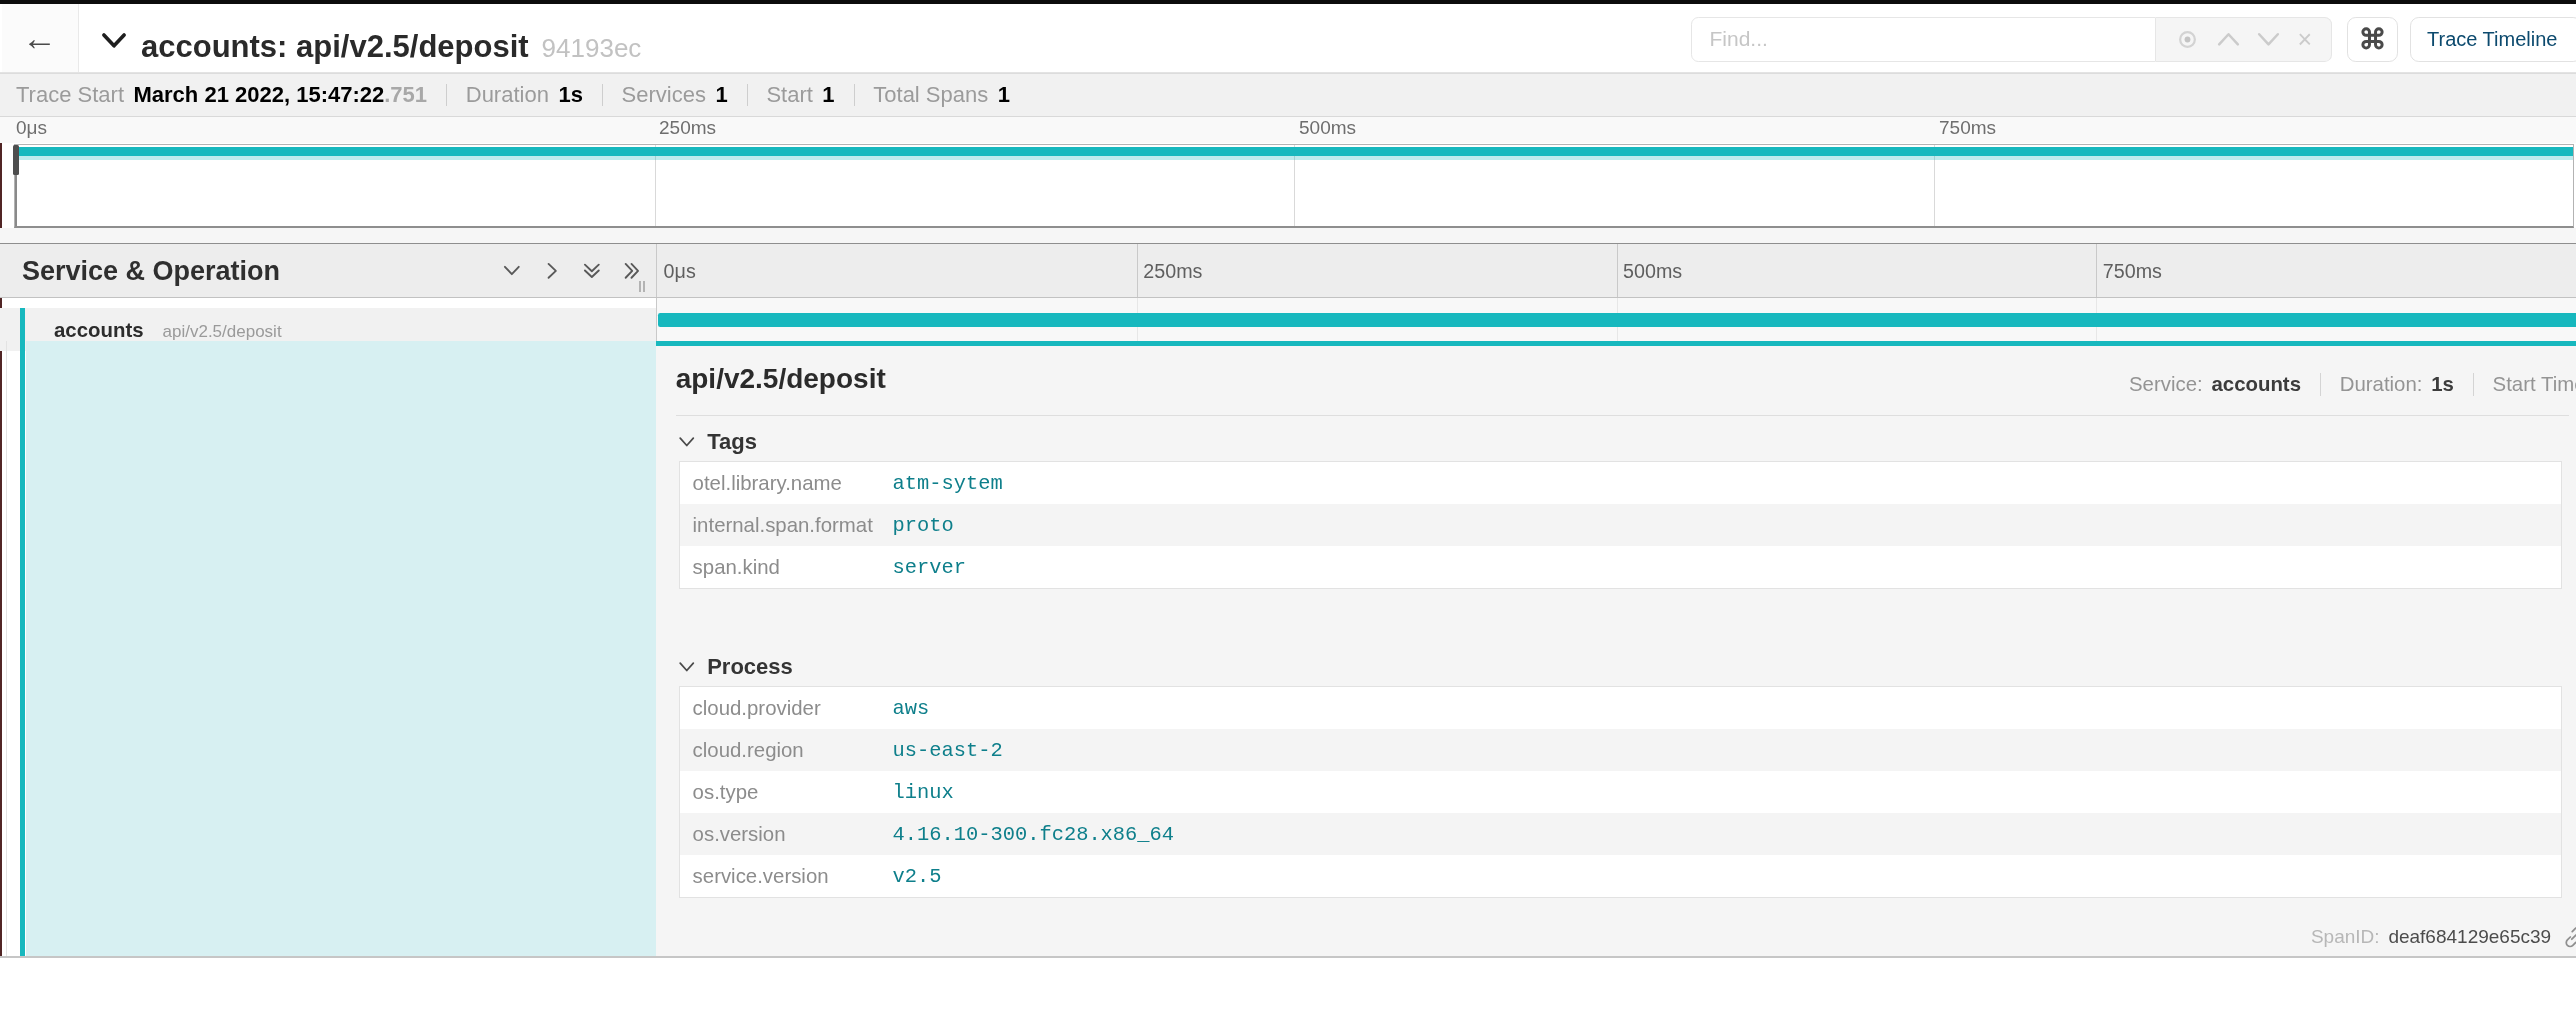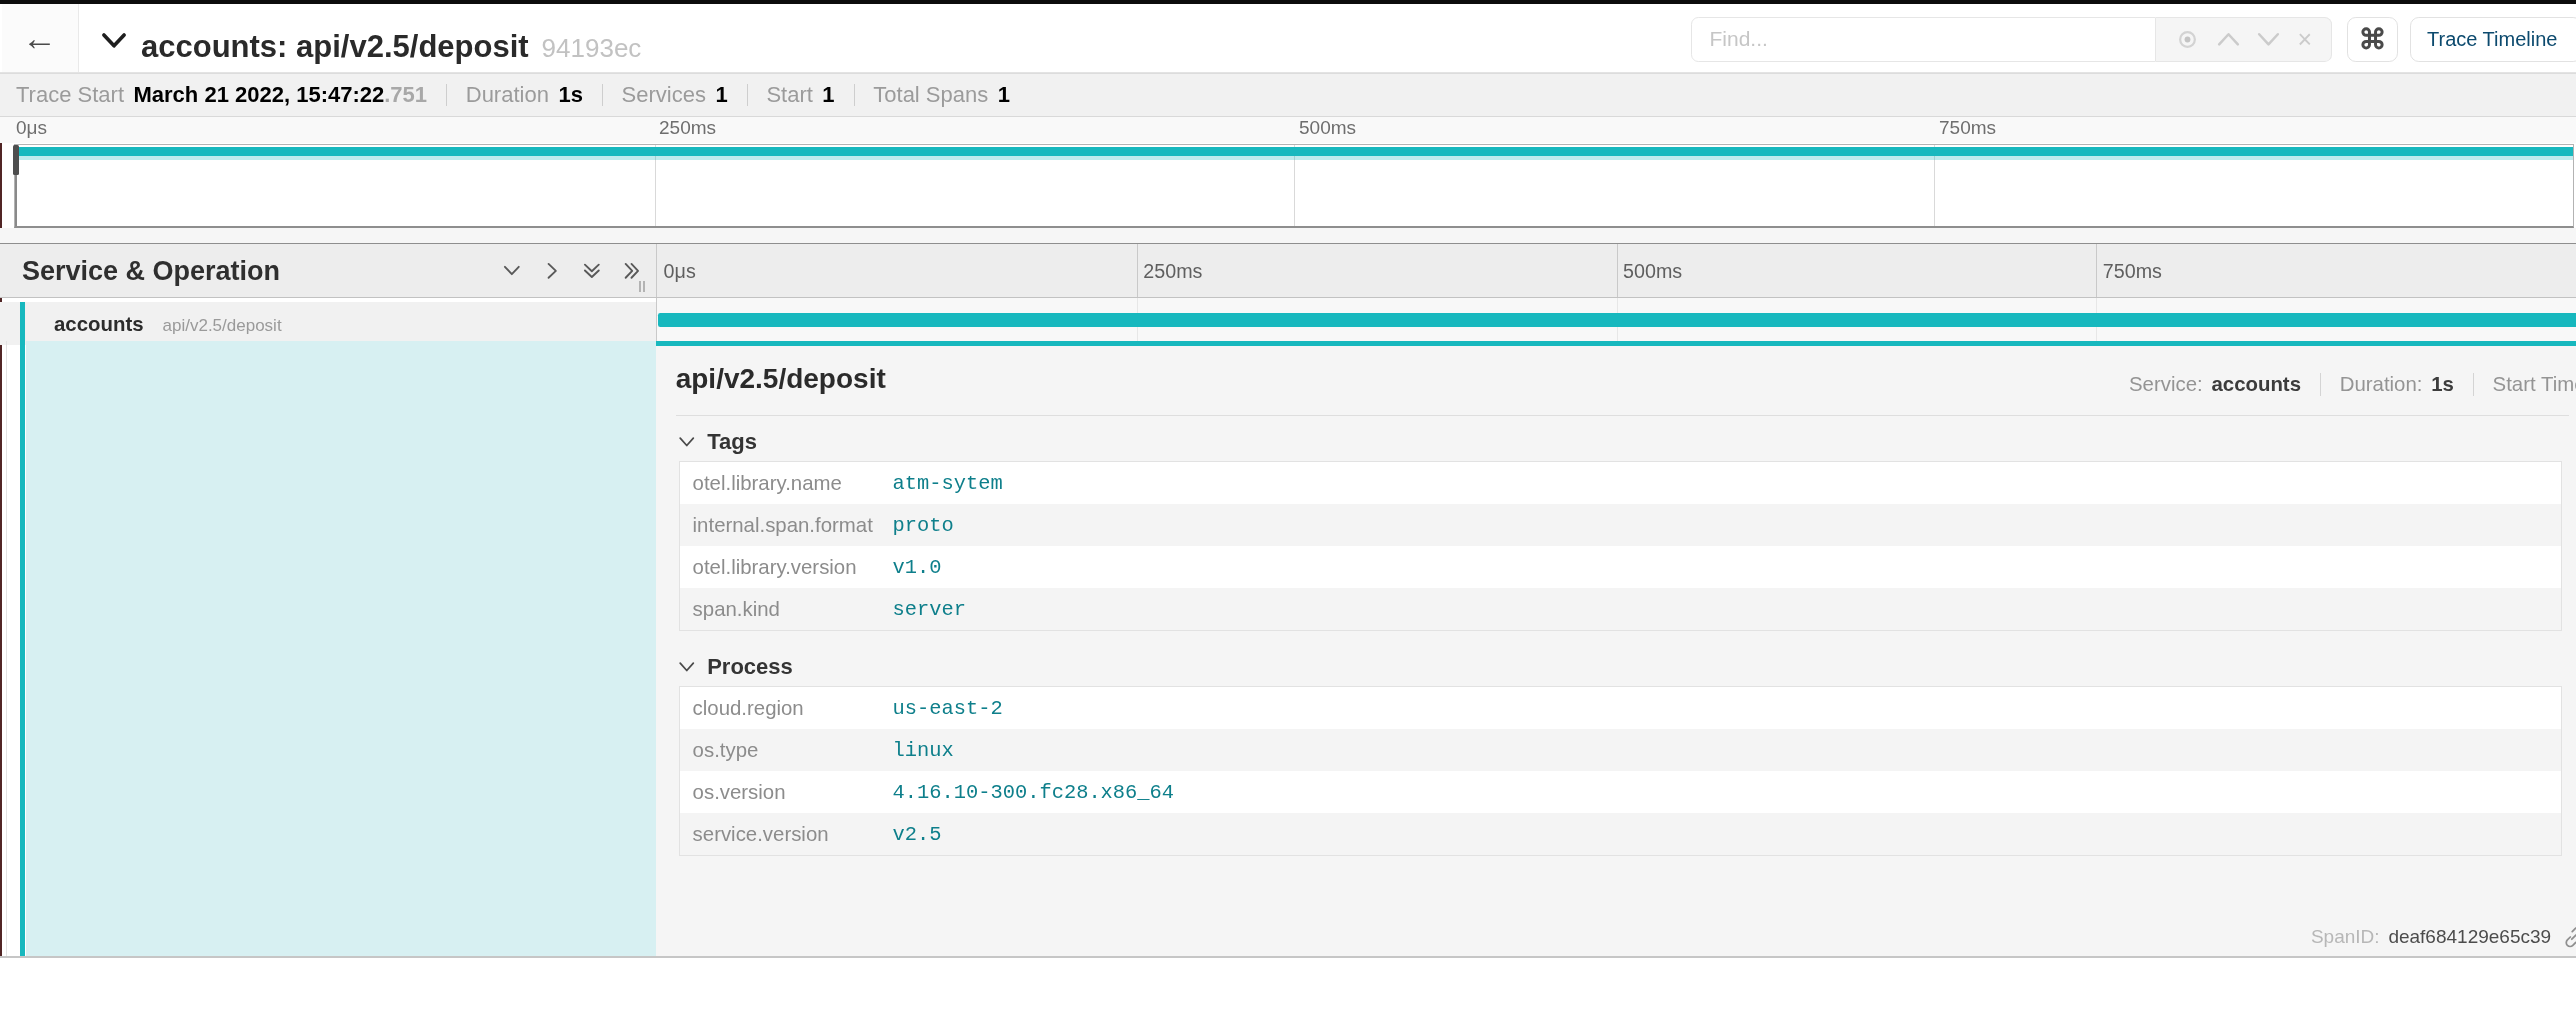--- a/index.html
+++ b/index.html
@@ -52,21 +52,21 @@
   .tlh-icons { position:absolute; left:502px; top:0; height:100%; display:flex; align-items:center; gap:20.4px; }
   .tlh-icons svg { cursor:pointer; }
   .grip { position:absolute; left:639px; bottom:5.1px; display:flex; gap:2.9px; cursor:col-resize; }
   .grip i { display:block; width:1.5px; height:11px; background:#b3b3b3; }
   .tlh-right { position:absolute; left:656px; right:0; top:0; bottom:0; border-left:0.7px solid #c9c9c9; }
   .tl-grid { position:absolute; top:0; bottom:0; width:0.7px; background:#c9c9c9; }
   .tlh-right span { position:absolute; top:50%; transform:translateY(-50%); font-size:19.7px; color:#5f5f5f; }
 
   
   .span-row { position:absolute; left:0; top:298px; width:2576px; height:43px; cursor:pointer; }
-  .sr-left { position:absolute; left:0; top:4px; width:656px; height:100%; background:#f1f1f1; }
+  .sr-left { position:absolute; left:0; top:10px; width:656px; height:100%; background:#f1f1f1; }
   .sr-accent { position:absolute; left:20.4px; top:0; width:5.1px; height:100%; }
   .sr-text { position:absolute; left:54px; top:50%; transform:translateY(-50%); white-space:nowrap; }
   .sr-service { font-size:20.4px; font-weight:600; color:#2c2c2c; }
   .sr-op { font-size:17px; color:#9a9a9a; margin-left:19px; }
   .sr-right { position:absolute; left:656px; right:0; top:0; height:100%; background:#f8f8f8; border-left:0.7px solid #c9c9c9; }
   .sr-grid { position:absolute; top:0; bottom:0; width:0.7px; background:#e7e7e7; }
   .sr-bar { position:absolute; left:0.7px; right:0; top:14.6px; height:14px; border-radius:2.2px 0 0 2.2px; }
 
   
   .detail-area { position:absolute; left:0; top:341px; width:2576px; height:616px; }
@@ -256,36 +256,36 @@
       <div class="kv-table" style="top:120px">
         <div class="kv-row">
           <span class="kv-key">otel.library.name</span>
           <span class="kv-val">atm-sytem</span>
         </div>
         <div class="kv-row">
           <span class="kv-key">internal.span.format</span>
           <span class="kv-val">proto</span>
         </div>
         <div class="kv-row">
-          <span class="kv-key">otel.library.version</span>
-          <span class="kv-val">v1.0</span>
-        </div>
-        <div class="kv-row">
           <span class="kv-key">span.kind</span>
           <span class="kv-val">server</span>
         </div>
       </div>
 
       <div class="sec-head" style="top:313px">
         <svg width="17.5" height="11.7" viewBox="0 0 24 16">
             <polyline points="3,3 12,13 21,3" fill="none" stroke="#4a4a4a" stroke-width="2.4" stroke-linecap="round" stroke-linejoin="round"></polyline>
           </svg>
         <span class="sec-title">Process</span>
       </div>
       <div class="kv-table" style="top:345px">
+        <div class="kv-row">
+          <span class="kv-key">cloud.provider</span>
+          <span class="kv-val">aws</span>
+        </div>
         <div class="kv-row">
           <span class="kv-key">cloud.region</span>
           <span class="kv-val">us-east-2</span>
         </div>
         <div class="kv-row">
           <span class="kv-key">os.type</span>
           <span class="kv-val">linux</span>
         </div>
         <div class="kv-row">
           <span class="kv-key">os.version</span>

